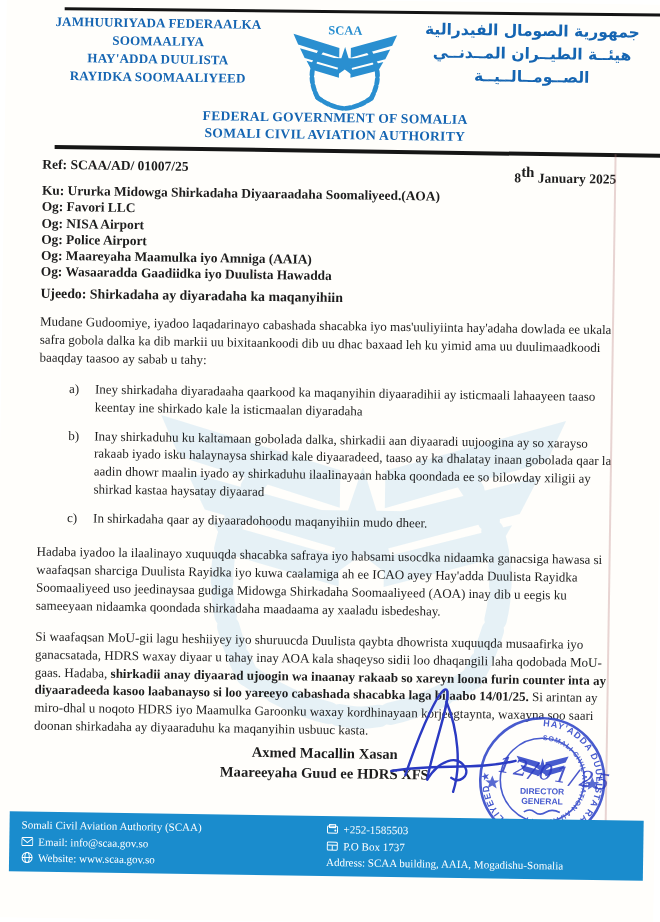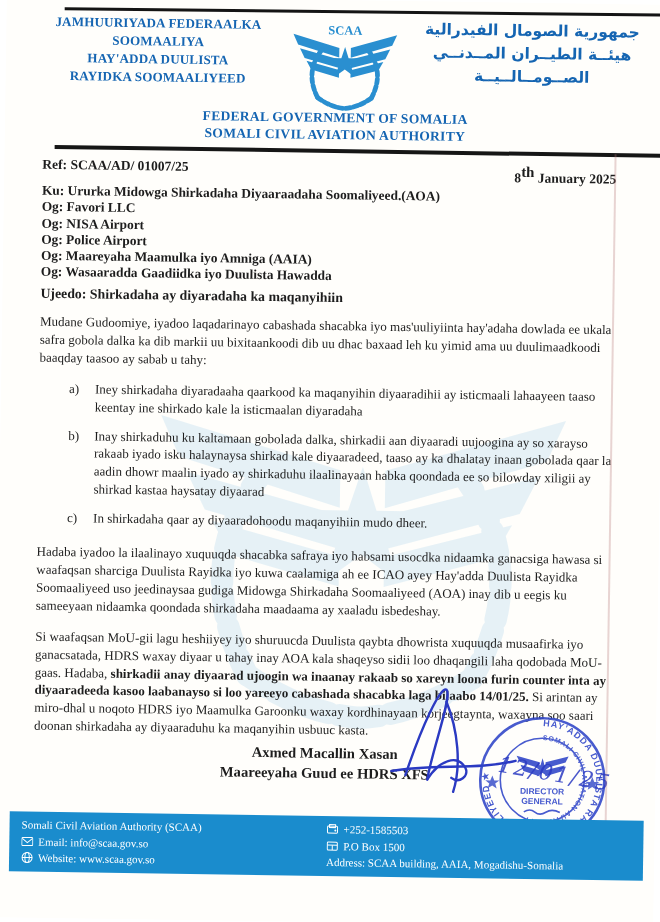--- a/index.html
+++ b/index.html
@@ -235,21 +235,21 @@
         </span>
         <span>+252-1585503</span>
       </div>
       <div class="f-row">
         <span class="f-ic">
           <svg viewBox="0 0 12 12">
               <rect x="1" y="2" width="10" height="8" rx="1" fill="none" stroke="#fff" stroke-width="1"></rect>
               <path d="M1,5 H11 M6,5 V10" stroke="#fff" stroke-width="1"></path>
             </svg>
         </span>
-        <span>P.O Box 1500</span>
+        <span>P.O Box 1737</span>
       </div>
       <div class="f-row">
           <span>Address: SCAA building, AAIA, Mogadishu-Somalia</span>
         </div>
     </div>
   </footer>
 
 </div>
 
 </body></html>

